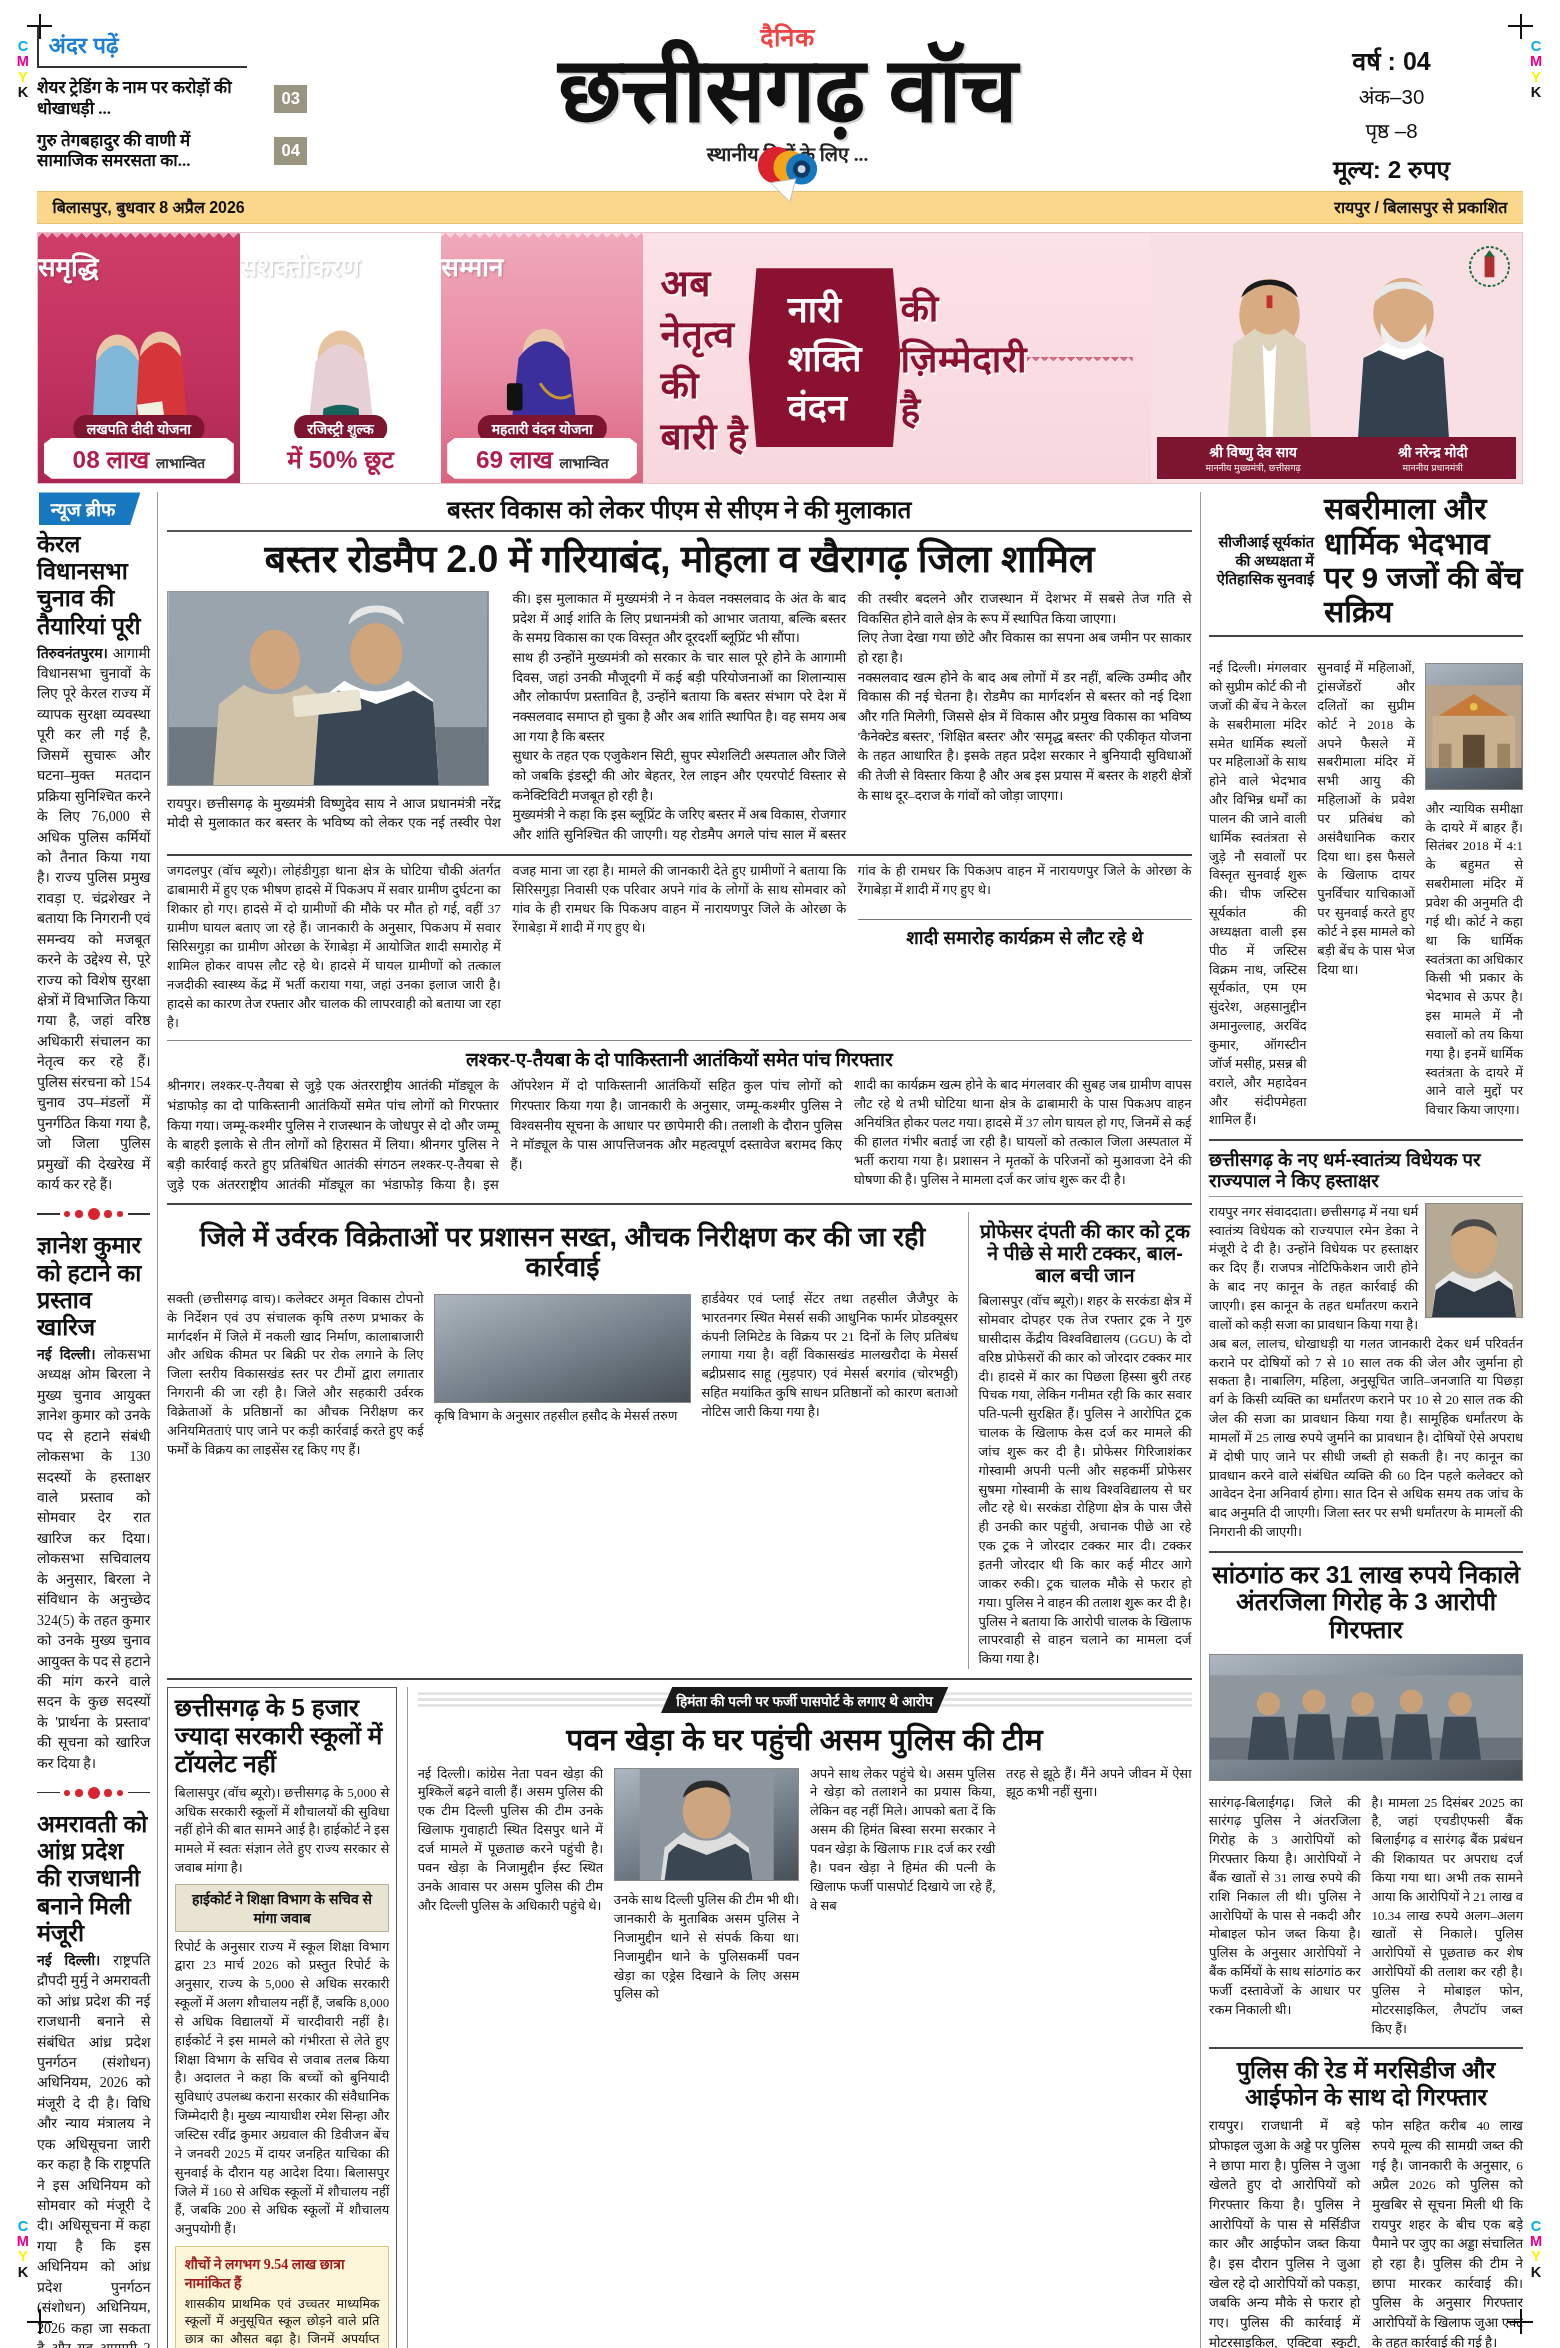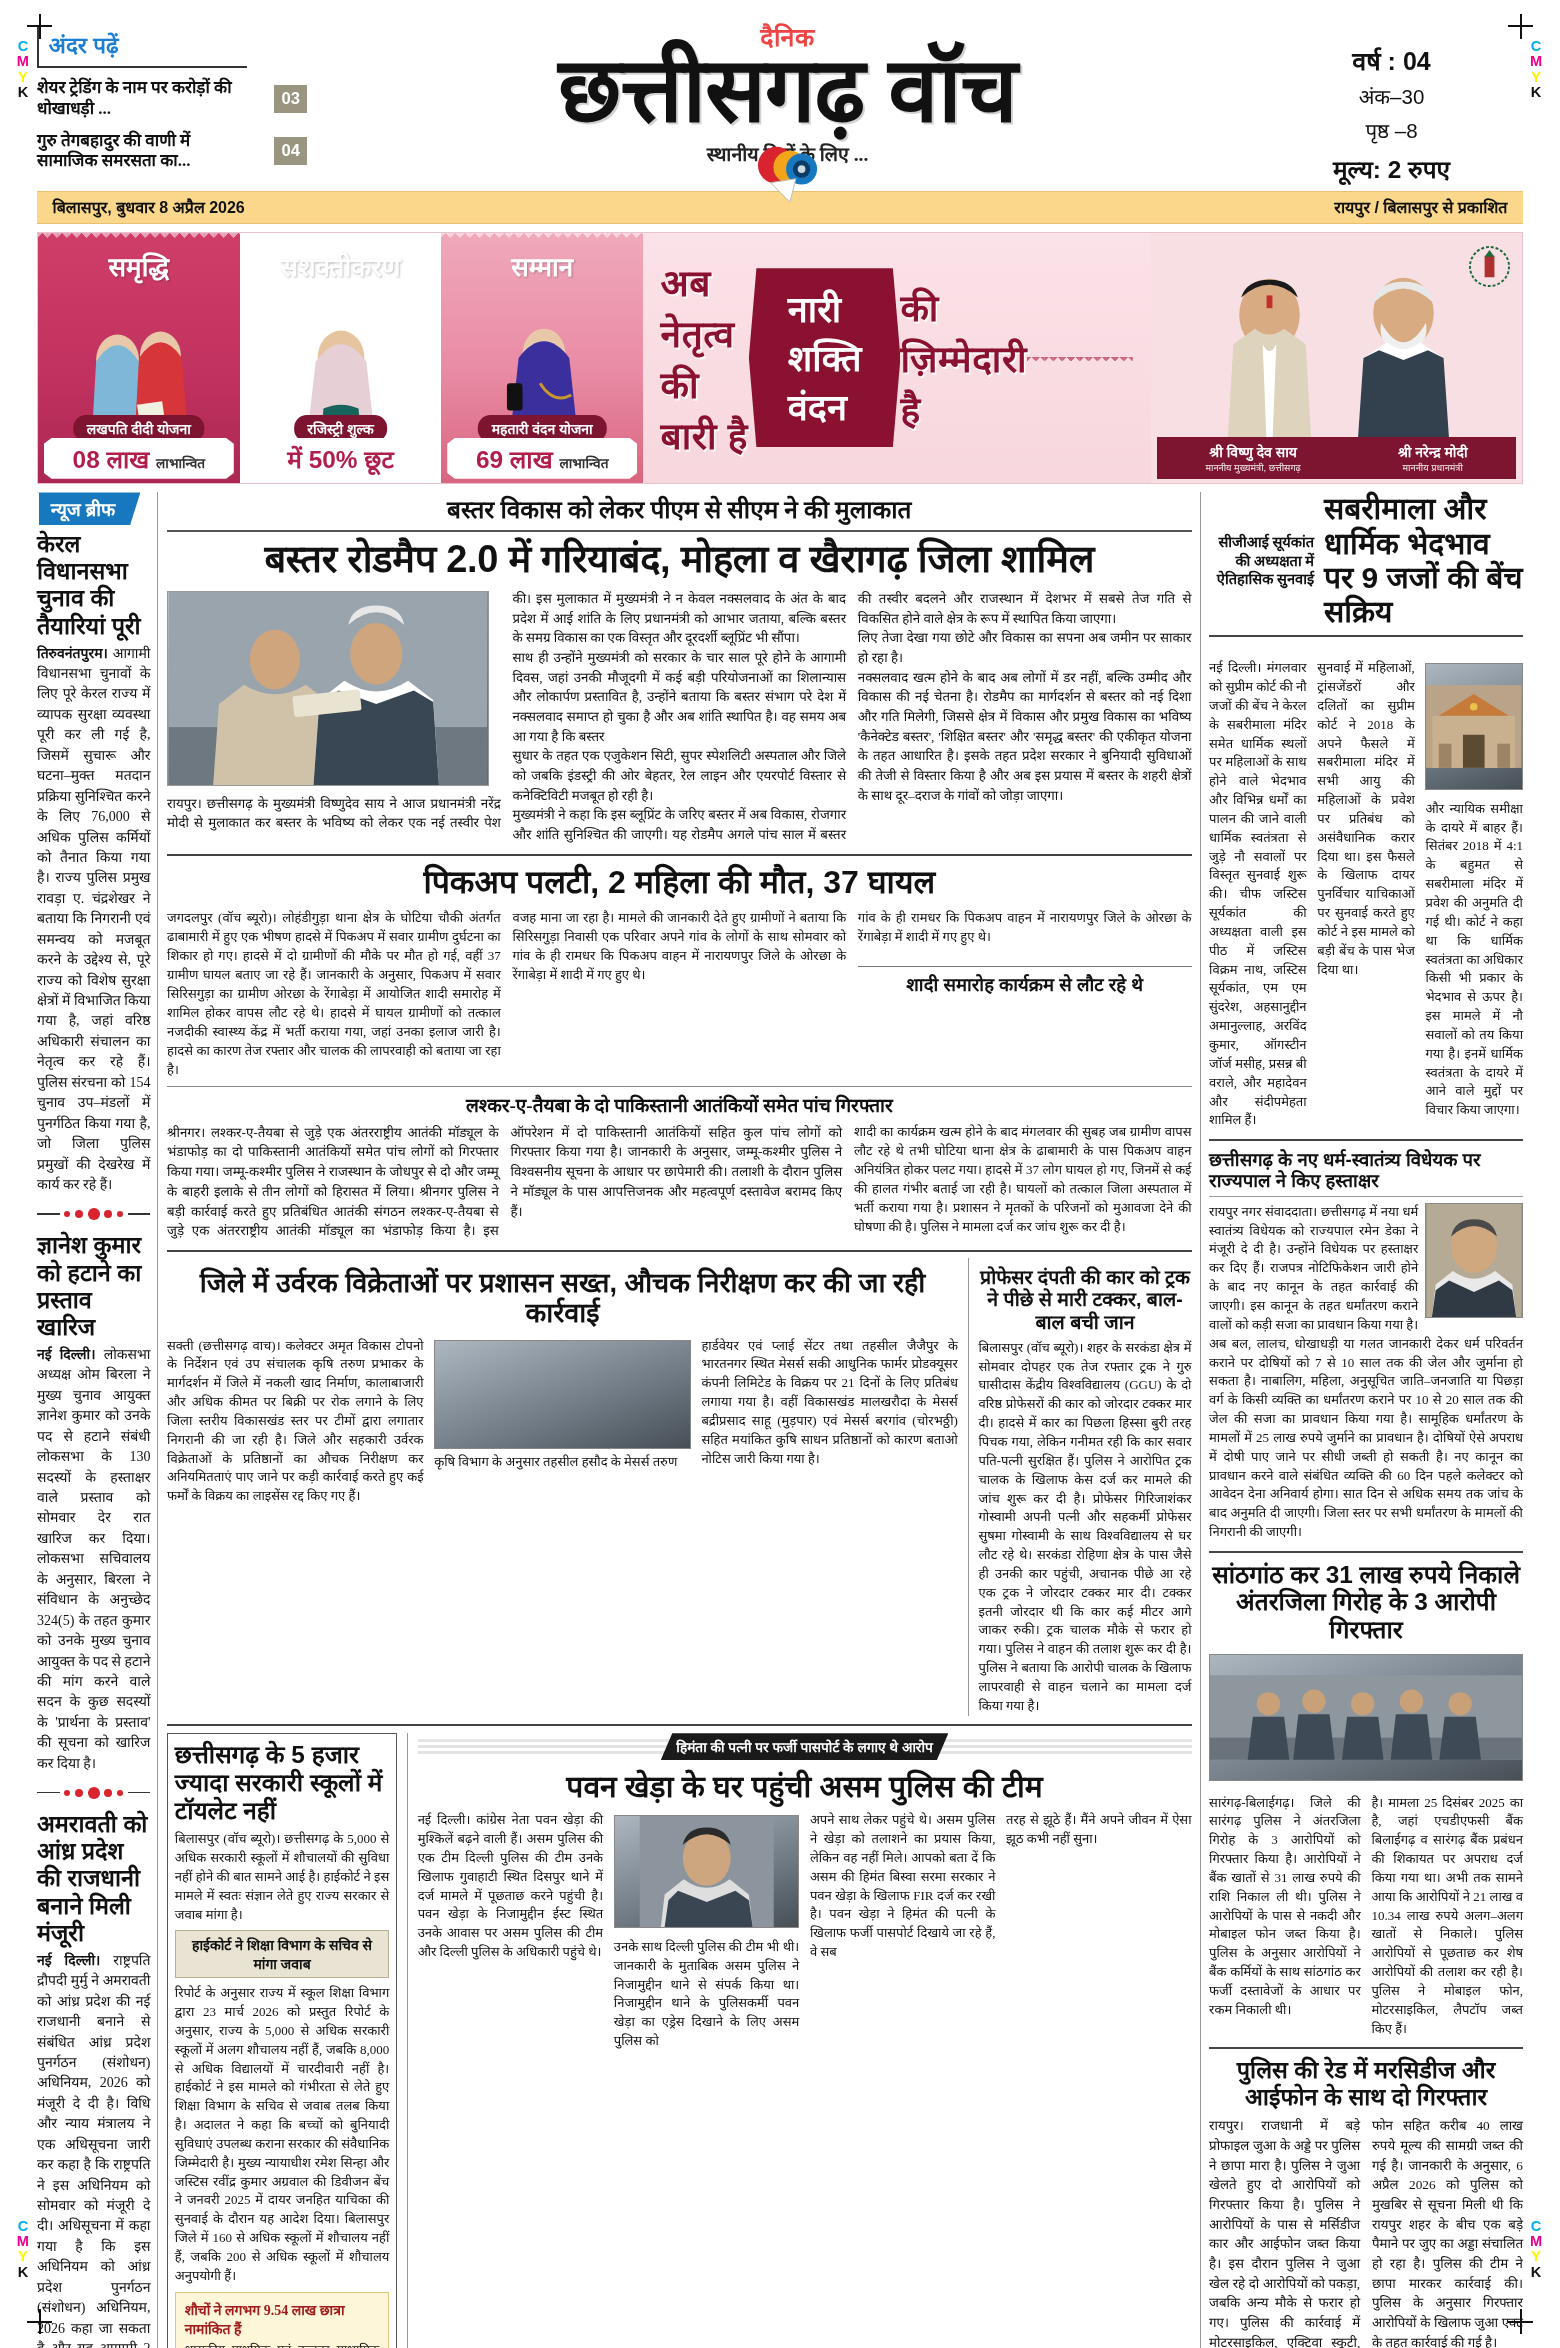--- a/index.html
+++ b/index.html
@@ -75,21 +75,21 @@
   
   .top-ad { display: flex; height: 252px; margin-top: 7.8px; border: 1px solid #e7c3cf; }
   .ad-panels { display: flex; width: 605px; }
   .ad-panel { position: relative; flex: 1; overflow: hidden; }
   .ad-p1 { background: linear-gradient(180deg,#cf3e68 0%, #c23260 55%, #ab2752 100%); }
   .ad-p2 { background: linear-gradient(180deg,#e0607f 0%, #d9days 0%, #d84f74 55%, #c33a60 100%); }
   .ad-p3 { background: linear-gradient(180deg,#f0a8ba 0%, #e98ba4 55%, #d9657f 100%); }
   .zigzag { height: 9.8px; width: 100%; 
     background-image: linear-gradient(135deg,#fff 25%, transparent 25%), linear-gradient(225deg,#fff 25%, transparent 25%);
     background-size: 9.8px 9.8px; background-position: 0 0; opacity:.55; }
-  .ad-heading { text-align: center; color: #fff; font-weight: bold; font-size: 26px; margin-top: 5.9px; text-shadow: 1px 1px 2px rgba(0,0,0,.25); font-family: "Liberation Sans", sans-serif; }
+  .ad-heading { text-align: left; color: #fff; font-weight: bold; font-size: 26px; margin-top: 5.9px; text-shadow: 1px 1px 2px rgba(0,0,0,.25); font-family: "Liberation Sans", sans-serif; }
   .ad-photo { position: absolute; bottom: 53px; left: 50%; transform: translateX(-50%); width: 125px; height: 115px; }
   .ad-badge {
     position: absolute; bottom: 41px; left: 50%; transform: translateX(-50%);
     background: #7d1430; color: #fff; font-size: 14px; font-weight: bold;
     padding: 3.9px 13.7px; border-radius: 12.7px; white-space: nowrap;
     font-family: "Liberation Sans", sans-serif;
   }
   .ad-stat {
     position: absolute; bottom: 3.9px; left: 5.9px; right: 5.9px;
     background: #fff; text-align: center; padding: 3.9px 2px;
@@ -414,21 +414,20 @@
           <p>सुधार के तहत एक एजुकेशन सिटी, सुपर स्पेशलिटी अस्पताल और जिले को जबकि इंडस्ट्री की ओर बेहतर, रेल लाइन और एयरपोर्ट विस्तार से कनेक्टिविटी मजबूत हो रही है।</p>
           <p>मुख्यमंत्री ने कहा कि इस ब्लूप्रिंट के जरिए बस्तर में अब विकास, रोजगार और शांति सुनिश्चित की जाएगी। यह रोडमैप अगले पांच साल में बस्तर की तस्वीर बदलने और राजस्थान में देशभर में सबसे तेज गति से विकसित होने वाले क्षेत्र के रूप में स्थापित किया जाएगा।</p>
           <p>लिए तेजा देखा गया छोटे और विकास का सपना अब जमीन पर साकार हो रहा है।</p>
           <p>नक्सलवाद खत्म होने के बाद अब लोगों में डर नहीं, बल्कि उम्मीद और विकास की नई चेतना है। रोडमैप का मार्गदर्शन से बस्तर को नई दिशा और गति मिलेगी, जिससे क्षेत्र में विकास और प्रमुख विकास का भविष्य 'कैनेक्टेड बस्तर', 'शिक्षित बस्तर' और 'समृद्ध बस्तर' की एकीकृत योजना के तहत आधारित है। इसके तहत प्रदेश सरकार ने बुनियादी सुविधाओं की तेजी से विस्तार किया है और अब इस प्रयास में बस्तर के शहरी क्षेत्रों के साथ दूर–दराज के गांवों को जोड़ा जाएगा।</p>
         </div>
       </div>
 
       <div class="rule-top"></div>
 
       <div>
-        <div class="sub-head">पिकअप पलटी, 2 महिला की मौत, 37 घायल</div>
         <div style="display:flex; gap:11.7px;">
           <div style="flex:1; font-size:13px; line-height:1.46; text-align:justify;">जगदलपुर (वॉच ब्यूरो)। लोहंडीगुड़ा थाना क्षेत्र के घोटिया चौकी अंतर्गत ढाबामारी में हुए एक भीषण हादसे में पिकअप में सवार ग्रामीण दुर्घटना का शिकार हो गए। हादसे में दो ग्रामीणों की मौके पर मौत हो गई, वहीं 37 ग्रामीण घायल बताए जा रहे हैं। जानकारी के अनुसार, पिकअप में सवार सिरिसगुड़ा का ग्रामीण ओरछा के रेंगाबेड़ा में आयोजित शादी समारोह में शामिल होकर वापस लौट रहे थे। हादसे में घायल ग्रामीणों को तत्काल नजदीकी स्वास्थ्य केंद्र में भर्ती कराया गया, जहां उनका इलाज जारी है। हादसे का कारण तेज रफ्तार और चालक की लापरवाही को बताया जा रहा है।</div>
           <div style="flex:1; font-size:13px; line-height:1.46; text-align:justify;">वजह माना जा रहा है। मामले की जानकारी देते हुए ग्रामीणों ने बताया कि सिरिसगुड़ा निवासी एक परिवार अपने गांव के लोगों के साथ सोमवार को गांव के ही रामधर कि पिकअप वाहन में नारायणपुर जिले के ओरछा के रेंगाबेड़ा में शादी में गए हुए थे।</div>
           <div style="flex:1; font-size:13px; line-height:1.46; text-align:justify;">
             <div>गांव के ही रामधर कि पिकअप वाहन में नारायणपुर जिले के ओरछा के रेंगाबेड़ा में शादी में गए हुए थे।</div>
             <div class="sub-head-sm" style="font-size:18.5px; margin-top:19px; border-top:1px solid #777; padding-top:6.8px;">शादी समारोह कार्यक्रम से लौट रहे थे</div>
           </div>
         </div>
       </div>
 

